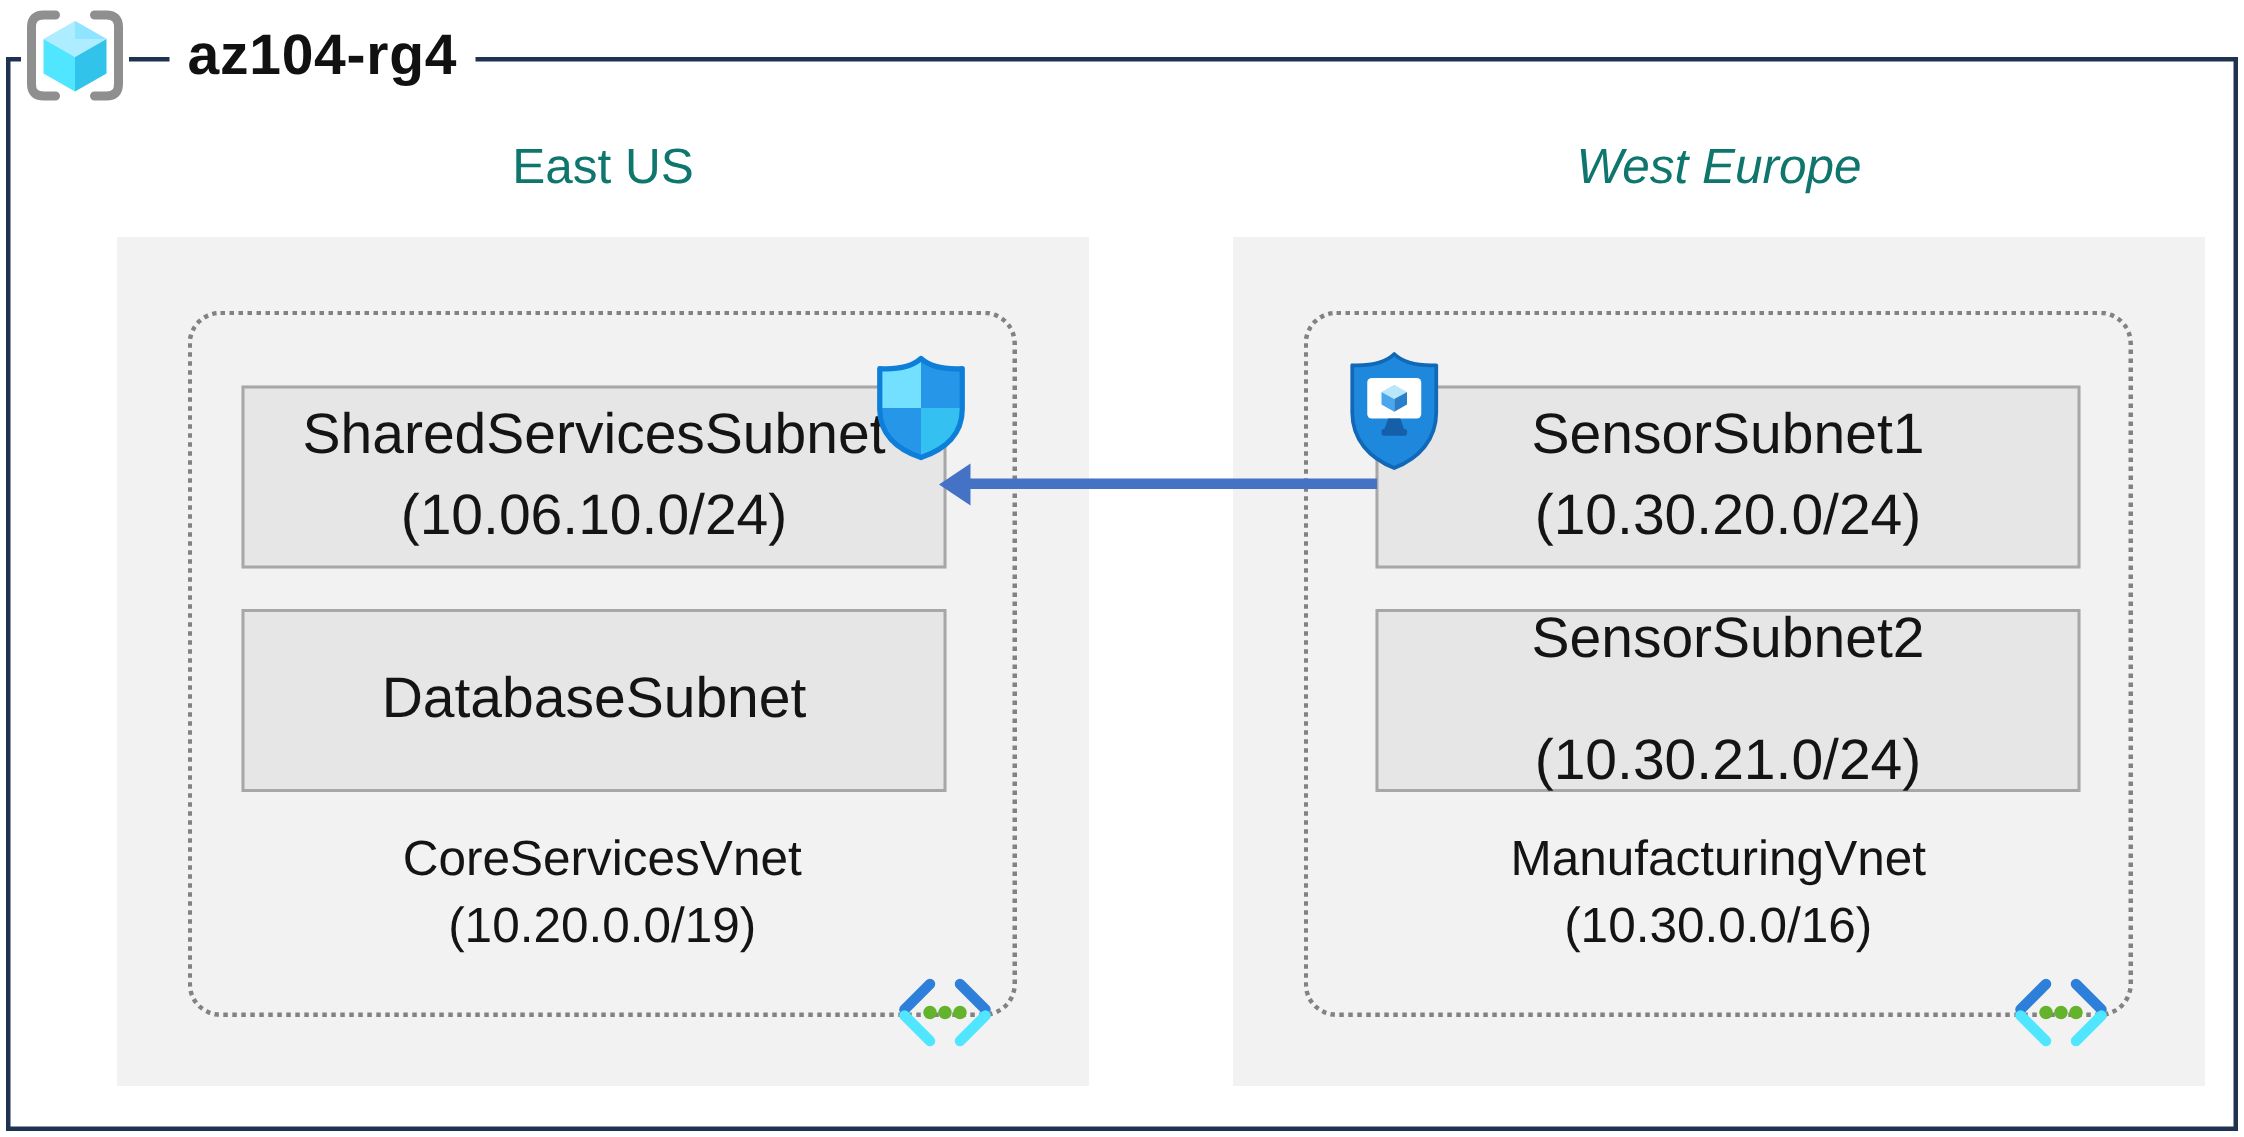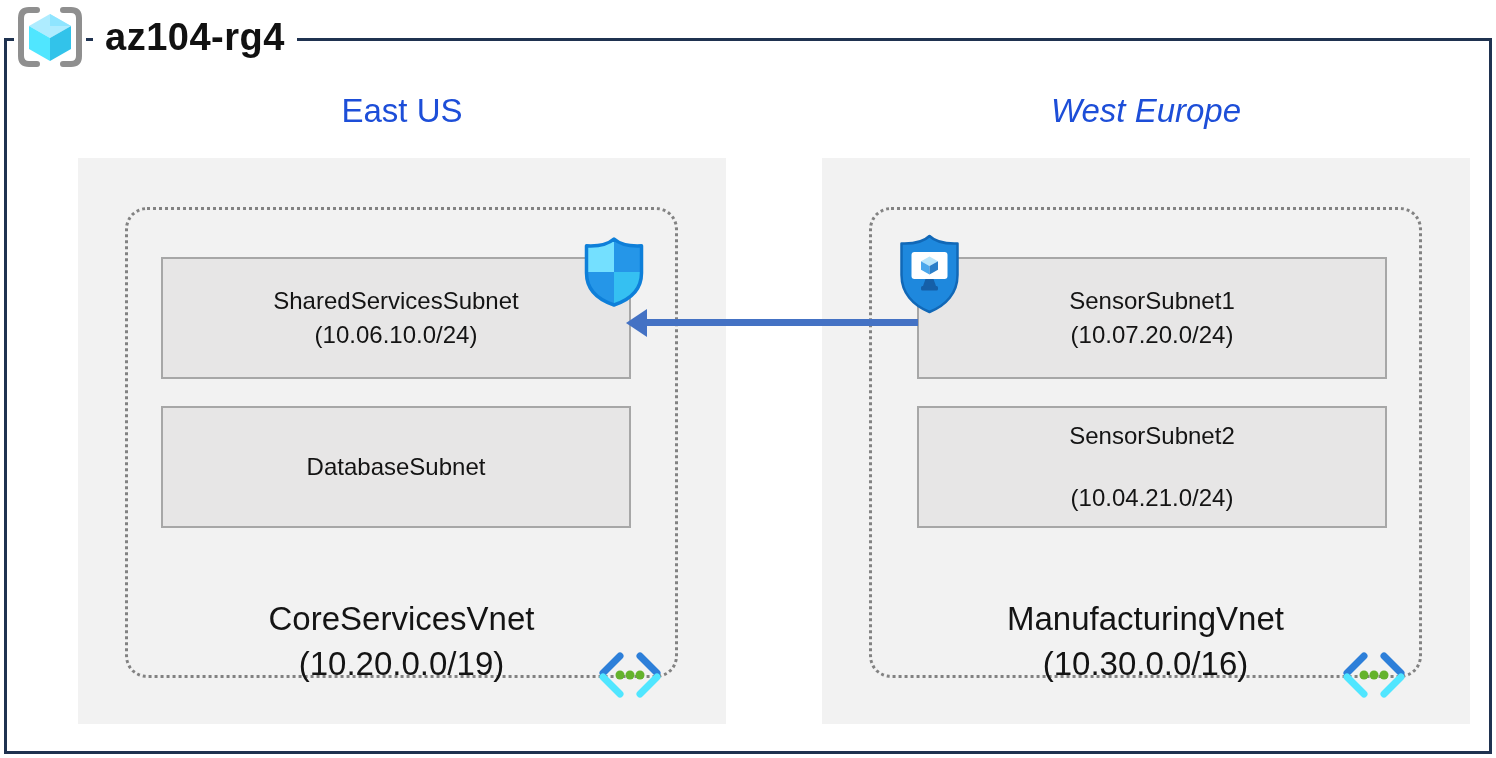--- a/index.html
+++ b/index.html
@@ -6,54 +6,54 @@
   html,body { background:#ffffff; }
   .canvas {
     position:relative; width:1496px; height:758px; background:#ffffff;
     font-family:"Liberation Sans","DejaVu Sans",sans-serif; color:#161616; overflow:hidden;
   }
   .outer-frame {
     position:absolute; left:4px; right:4px; top:38px; bottom:4px;
     border:3px solid #1f3250; z-index:0;
   }
   .rg-header {
-    position:absolute; left:14px; top:4px; display:flex; align-items:center; gap:7px; z-index:6;
+    position:absolute; left:14px; top:4px; display:flex; align-items:center; gap:27px; z-index:6;
   }
   .rg-icon-wrap { background:#ffffff; padding:0 2px; line-height:0; }
   .rg-title {
     background:#ffffff; padding:0 12px; font-size:38px; font-weight:bold;
     line-height:66px; color:#111111; letter-spacing:0.5px;
   }
   .region-label {
     position:absolute; top:92px; width:648px; text-align:center;
-    font-size:33px; color:#1d4ed8; z-index:1;
+    font-size:33px; color:#0f766e; z-index:1;
   }
   .region-label.left { left:78px; }
   .region-label.right { left:822px;font-style:italic; }
   .region-box {
     position:absolute; top:158px; width:648px; height:566px; background:#f2f2f2; z-index:1;
   }
   .region-box.left { left:78px; }
   .region-box.right { left:822px; }
   .vnet-box {
     position:absolute; left:47px; top:49px; width:553px; height:471px;
     border:3px dotted #828282; border-radius:22px;
   }
   .subnet {
     position:absolute; left:33px; width:470px; height:122px;
     background:#e7e6e6; border:2px solid #a7a7a7;
     display:flex; flex-direction:column; align-items:center; justify-content:center;
-    font-size:24px; line-height:1.42; text-align:center; color:#141414;
+    font-size:38px; line-height:1.42; text-align:center; color:#141414;
   }
   .region-box.right .subnet { left:45px;justify-content:center; }
   .subnet.pos1 { top:47px; }
   .subnet.pos2 { top:196px;gap:27px; }
   .vnet-label {
     position:absolute; left:0; right:0; top:340px; text-align:center;
-    font-size:33px; line-height:1.36; color:#141414;margin-top:47px;
+    font-size:33px; line-height:1.36; color:#141414;
   }
   .vnet-icon {
     position:absolute; right:12px; bottom:-24px; width:66px; height:48px; line-height:0;
   }
   .badge-nsg { position:absolute; left:583px; top:235px; width:62px; height:73px; z-index:6; line-height:0; }
   .badge-asg { position:absolute; left:898px; top:233px; width:63px; height:82px; z-index:6; line-height:0; }
   .peer-arrow { position:absolute; left:626px; top:309px; width:292px; height:28px; z-index:5; }
   .peer-arrow .shaft {
     position:absolute; left:16px; right:0; top:10px; height:7px; background:#4472c4;
   }
@@ -111,25 +111,25 @@
           <circle cx="43" cy="24" r="4.5" fill="#64b32c"></circle>
         </svg>
       </span>
     </div>
   </div>
 
   <div class="region-box right">
     <div class="vnet-box">
       <div class="subnet pos1">
         <span>SensorSubnet1</span>
-        <span>(10.07.20.0/24)</span>
+        <span>(10.30.20.0/24)</span>
       </div>
       <div class="subnet pos2">
         <span>SensorSubnet2</span>
-        <span>(10.04.21.0/24)</span>
+        <span>(10.30.21.0/24)</span>
       </div>
       <div class="vnet-label">
         <div>ManufacturingVnet</div>
         <div>(10.30.0.0/16)</div>
       </div>
       <span class="vnet-icon">
         <svg width="66" height="48" viewBox="0 0 66 48">
           <line x1="23" y1="5" x2="6" y2="22" stroke="#2d7fd9" stroke-width="7" stroke-linecap="round"></line>
           <line x1="6" y1="26" x2="23" y2="43" stroke="#50e6ff" stroke-width="7" stroke-linecap="round"></line>
           <line x1="43" y1="5" x2="60" y2="22" stroke="#2d7fd9" stroke-width="7" stroke-linecap="round"></line>

